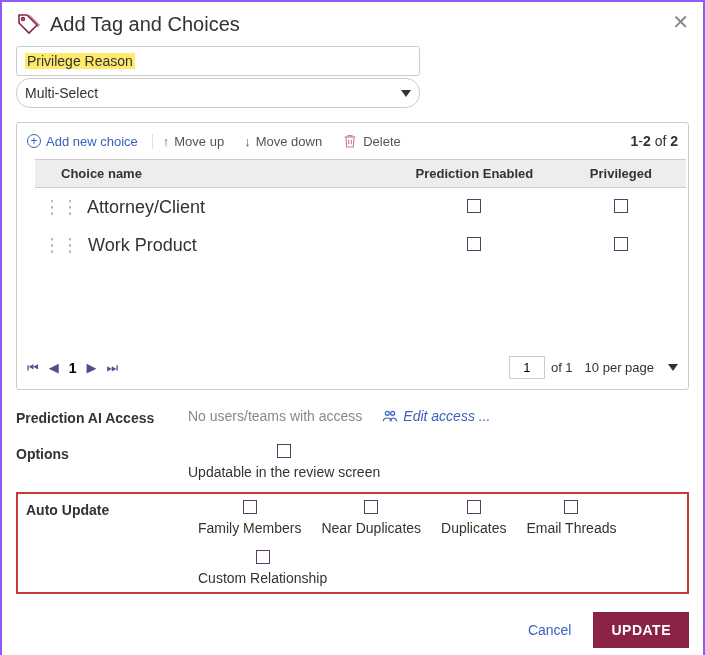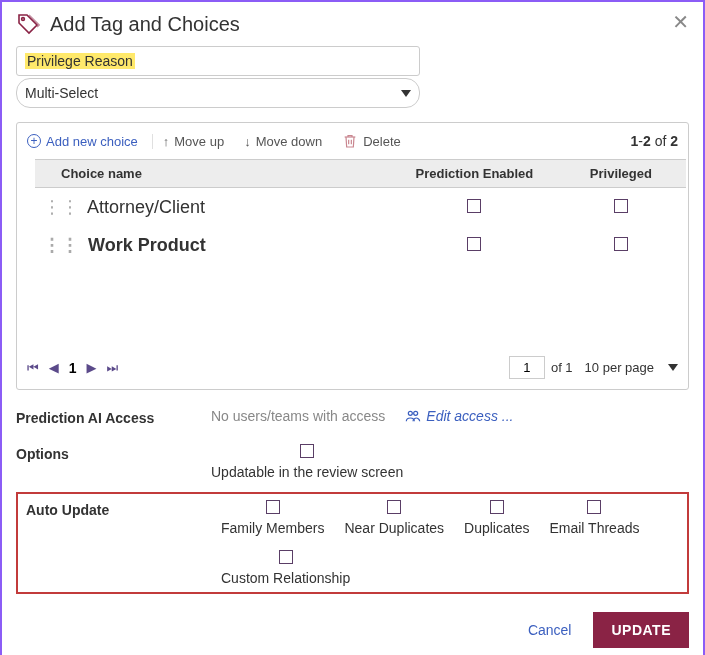--- a/index.html
+++ b/index.html
@@ -152,21 +152,21 @@
   .pager-right {
     display:flex; align-items:center; gap:6px; font-size:13px; color:#333;
   }
   .pg-input {
     width:36px; border:1px solid #ccc; text-align:center; padding:3px 2px;
     font-size:13px;
   }
   .section-row {
     display:flex;
     align-items:flex-start;
-    gap: 30px;
+    gap: 7px;
     margin-top: 18px;
   }
   .section-label {
     width: 165px;
     font-weight: 700;
     font-size: 14px;
     color:#333;
     padding-top:2px;
   }
   .section-content {
@@ -291,21 +291,21 @@
         <tbody>
           <tr>
             <td style="width:55%;">
               <span class="drag-handle">⋮⋮</span>
               <span>Attorney/Client</span>
             </td>
             <td style="width:25%;" class="c-center"><span class="chk"></span></td>
             <td style="width:20%;" class="c-center"><span class="chk"></span></td>
           </tr>
           <tr>
-            <td style="width:55%;font-weight:bold;">
+            <td style="width:55%;">
               <span class="drag-handle">⋮⋮</span>
               <span>Work Product</span>
             </td>
             <td style="width:25%;" class="c-center"><span class="chk"></span></td>
             <td style="width:20%;" class="c-center"><span class="chk"></span></td>
           </tr>
         </tbody>
       </table>
     </div>
 

